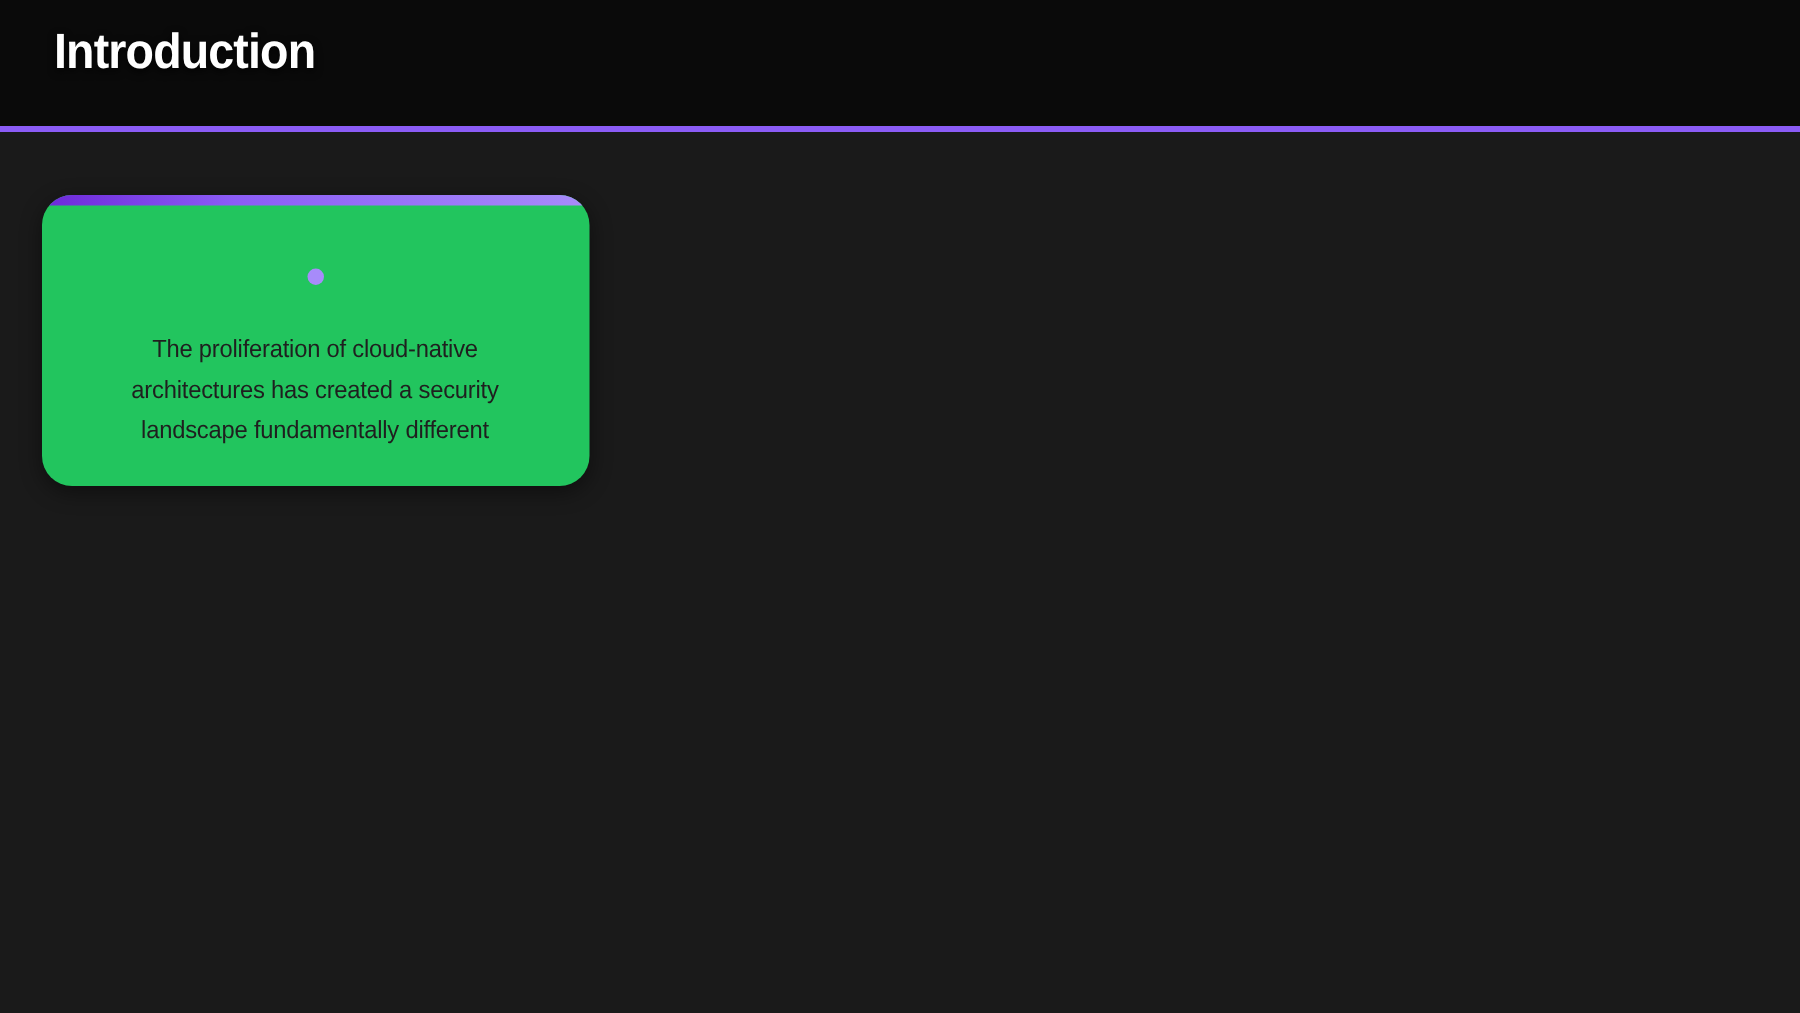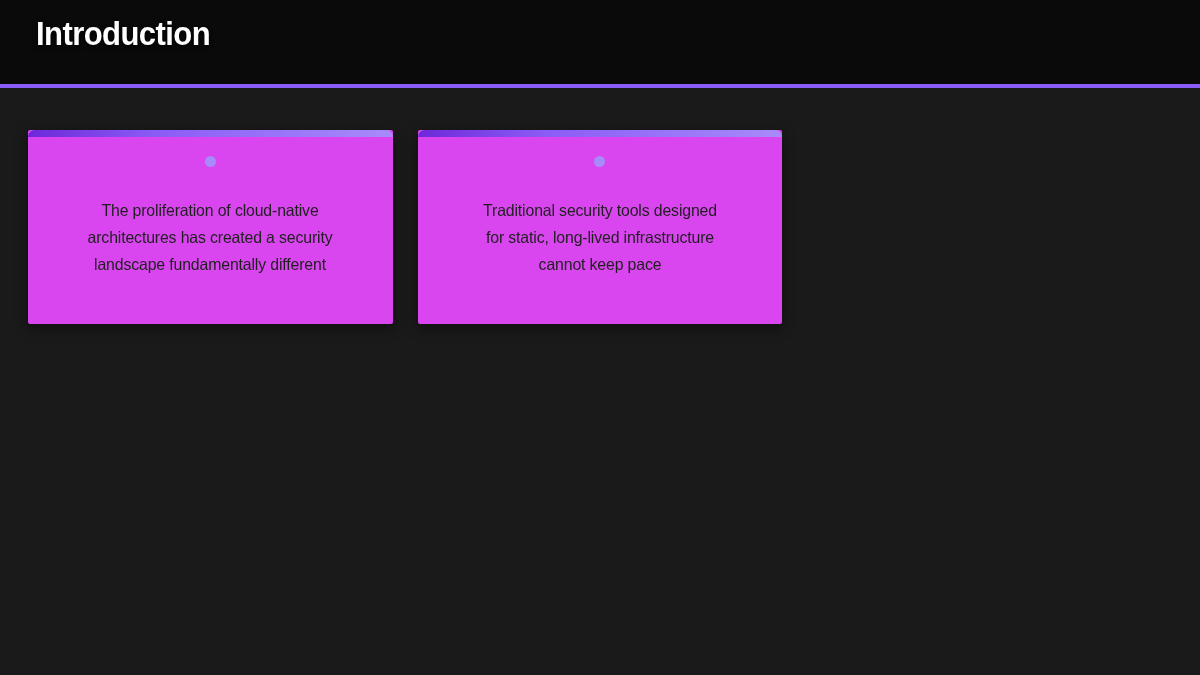--- a/index.html
+++ b/index.html
@@ -54,27 +54,28 @@
     display:grid;
     grid-template-columns:repeat(3, 1fr);
     grid-template-rows:repeat(2, 1fr);
     column-gap:25px;
     row-gap:27px;
     width:100%; height:100%;
   }
 
   .card {
     position:relative;
-    background:#d946ef;
-    border-radius:2px;
+    background:#22c55e;
+    border-radius:20px;
     overflow:hidden;
     display:flex;
     flex-direction:column;
     align-items:center;
     box-shadow:0 4px 14px rgba(0,0,0,0.45);
+    justify-content:center;
   }
   .card-accent {
     position:absolute;
     top:0; left:0;
     width:100%; height:7px;
     border-top-left-radius:10px;
     border-top-right-radius:10px;
   }
   .accent-purple { background:linear-gradient(90deg,#6d28d9 0%,#8b5cf6 35%,#a78bfa 100%); }
   .accent-teal   { background:linear-gradient(90deg,#0e7490 0%,#22b8d4 35%,#67e1ea 100%); }
@@ -116,23 +117,18 @@
 
       <div class="card">
         <div class="card-accent accent-purple"></div>
         <div class="card-dot dot-purple"></div>
         <div class="card-text">The proliferation of cloud-native architectures has created a security landscape fundamentally different</div>
       </div>
 
 
 
 
-      <div class="card">
-        <div class="card-accent accent-purple"></div>
-        <div class="card-dot dot-purple"></div>
-        <div class="card-text">Traditional security tools designed for static, long-lived infrastructure cannot keep pace</div>
-      </div>
 
 
     </div>
   </div>
 
 </div>
 
 </body></html>

